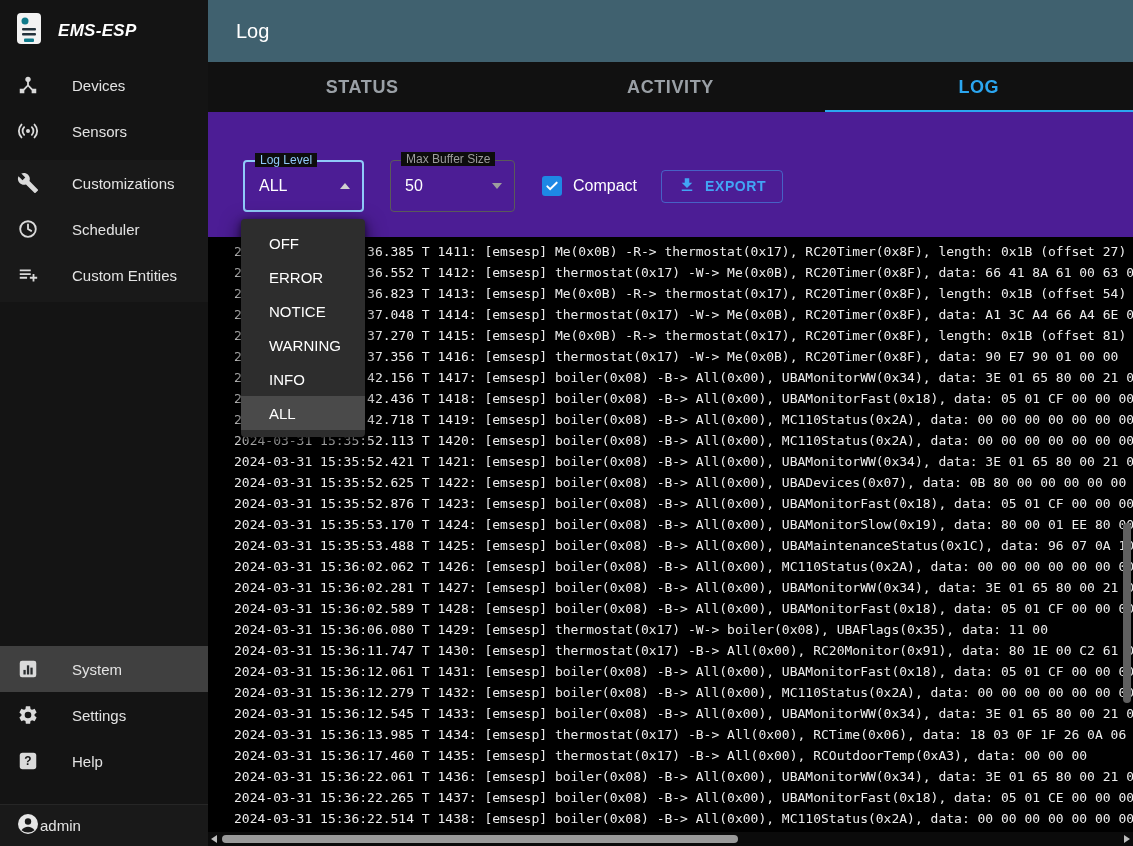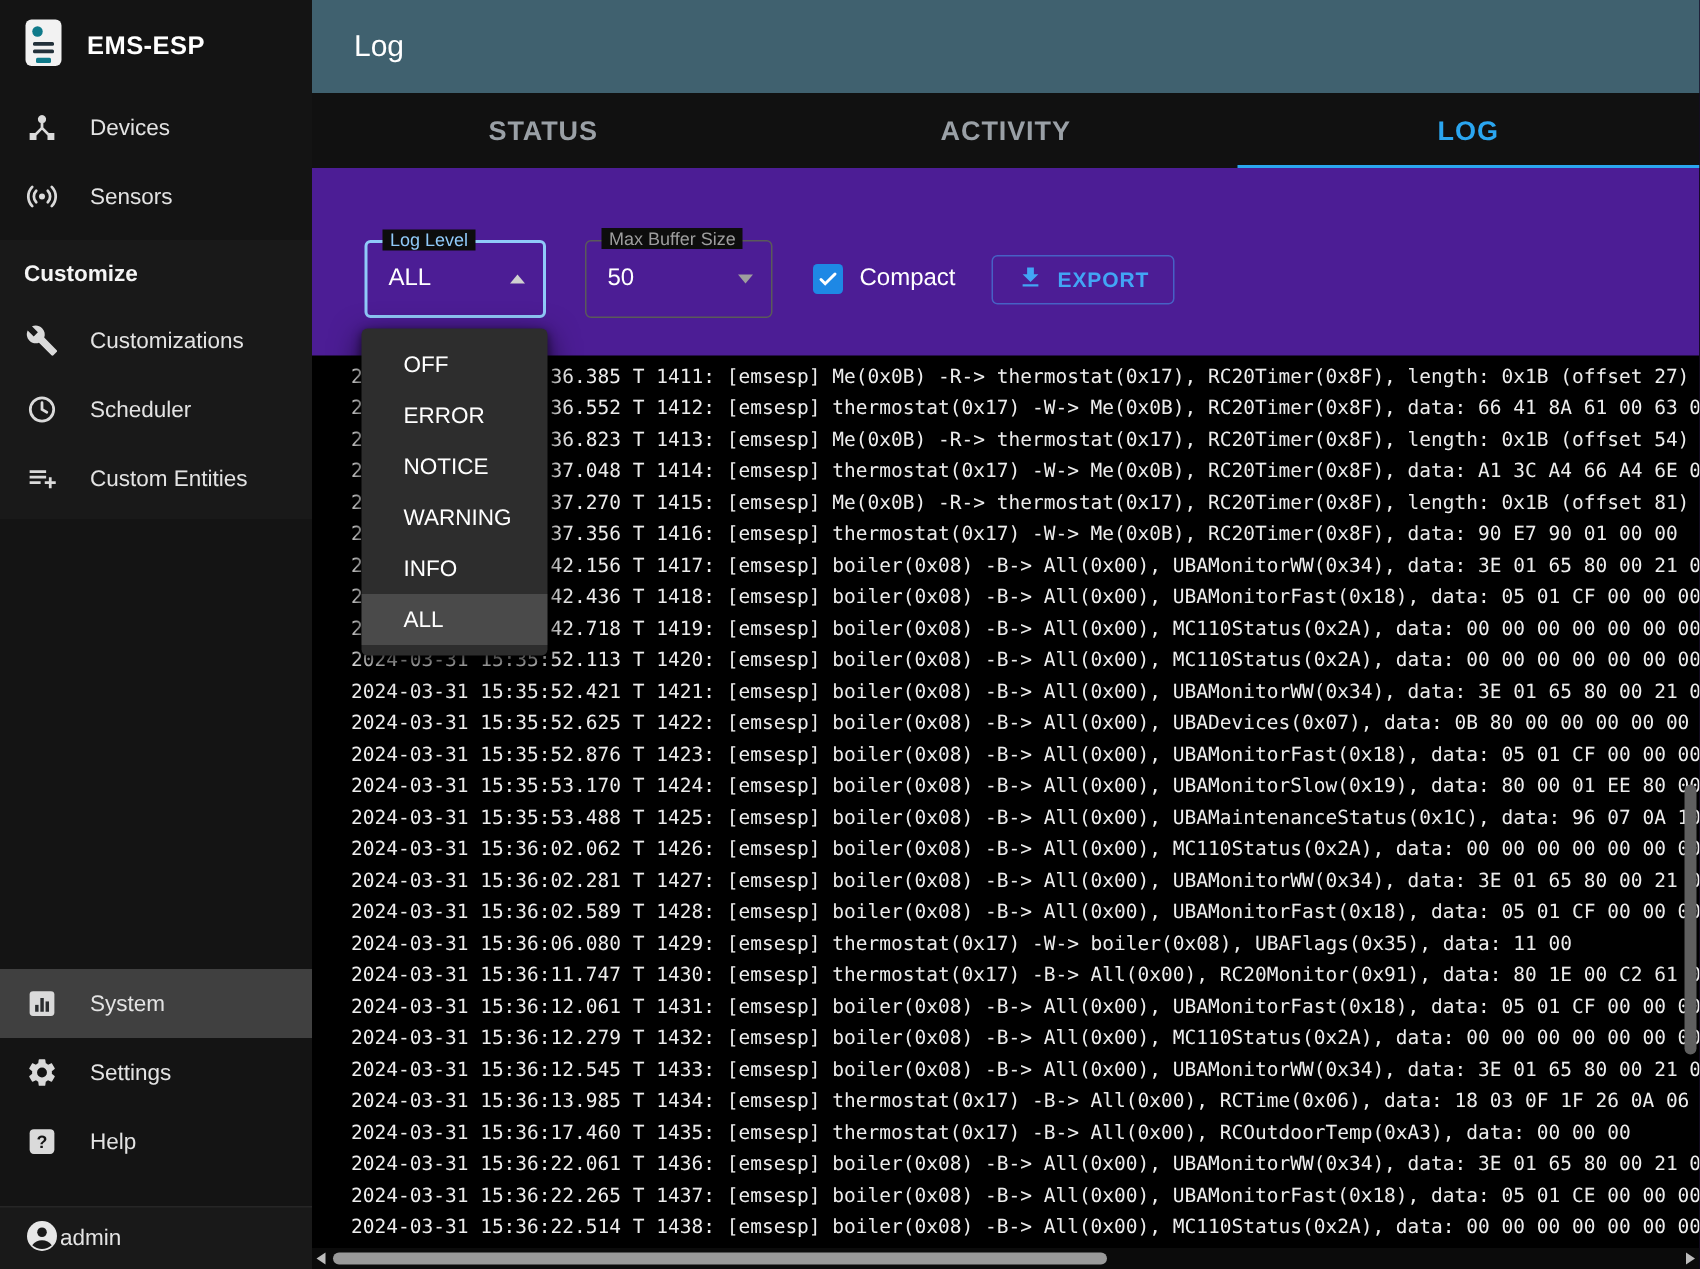--- a/index.html
+++ b/index.html
@@ -1,23 +1,23 @@
 <!DOCTYPE html>
 <html><head>
 <meta charset="utf-8">
 <style>
   * { margin:0; padding:0; box-sizing:border-box; }
   body { background:#000; font-family:"Liberation Sans", sans-serif; }
   .app { width:1133px; height:846px; display:flex; position:relative; background:#0d0d0d; overflow:hidden; }
 
   
   .sidebar { width:208px; min-width:208px; background:#141414; display:flex; flex-direction:column; }
-  .sidebar-header { height:62px; display:flex; align-items:center; gap:16px; padding:0 16px; }
+  .sidebar-header { height:62px; display:flex; align-items:center; gap:16px; padding:0 16px;font-style:italic; }
   .app-title { color:#ffffff; font-size:17px; font-weight:700; letter-spacing:0.3px; }
-  .nav-item { height:46px; display:flex; align-items:center; padding:0 16px; gap:20px; cursor:pointer; color:#e3e3e3; font-size:15px; }
+  .nav-item { height:46px; display:flex; align-items:center; padding:0 16px; gap:32px; cursor:pointer; color:#e3e3e3; font-size:15px; }
   .nav-item .icon { width:24px; display:flex; justify-content:center; align-items:center; }
   .nav-item.selected { background:#404040; }
   .customize-group { background:#191919; margin-top:6px; padding-bottom:4px; }
   .group-header { height:44px; display:flex; align-items:center; padding:0 16px; color:#f5f5f5; font-weight:700; font-size:15px; }
   .spacer { flex:1; }
   .bottom-group { padding-bottom:20px; }
   .sidebar-footer { height:42px; border-top:1px solid #262626; background:#191919; display:flex; align-items:center; padding:0 16px; color:#e3e3e3; font-size:15px; }
 
   
   .main { flex:1; display:flex; flex-direction:column; position:relative; min-width:0; background:#4c1d95; }
@@ -88,21 +88,20 @@
       <span class="icon">
         <svg viewBox="0 0 24 24" width="22" height="22">
             <circle cx="12" cy="12" r="2.2" fill="#dadada"></circle>
             <path d="M7.8 16.2a6 6 0 0 1 0-8.4 M16.2 7.8a6 6 0 0 1 0 8.4 M4.9 19a10 10 0 0 1 0-14 M19.1 5a10 10 0 0 1 0 14" fill="none" stroke="#dadada" stroke-width="2" stroke-linecap="round"></path>
           </svg>
       </span>
       <span>Sensors</span>
     </div>
 
     <div class="customize-group">
-      <div class="group-header">Customize</div>
       <div class="nav-item">
         <span class="icon">
           <svg viewBox="0 0 24 24" width="22" height="22" fill="#dadada">
               <path d="M22.7 19l-9.1-9.1c.9-2.3.4-5-1.5-6.9-2-2-5-2.4-7.4-1.3L9 6 6 9 1.6 4.7C.4 7.1.9 10.1 2.9 12.1c1.9 1.9 4.6 2.4 6.9 1.5l9.1 9.1c.4.4 1 .4 1.4 0l2.3-2.3c.5-.4.5-1.1.1-1.4z"></path>
             </svg>
         </span>
         <span>Customizations</span>
       </div>
       <div class="nav-item">
         <span class="icon">

